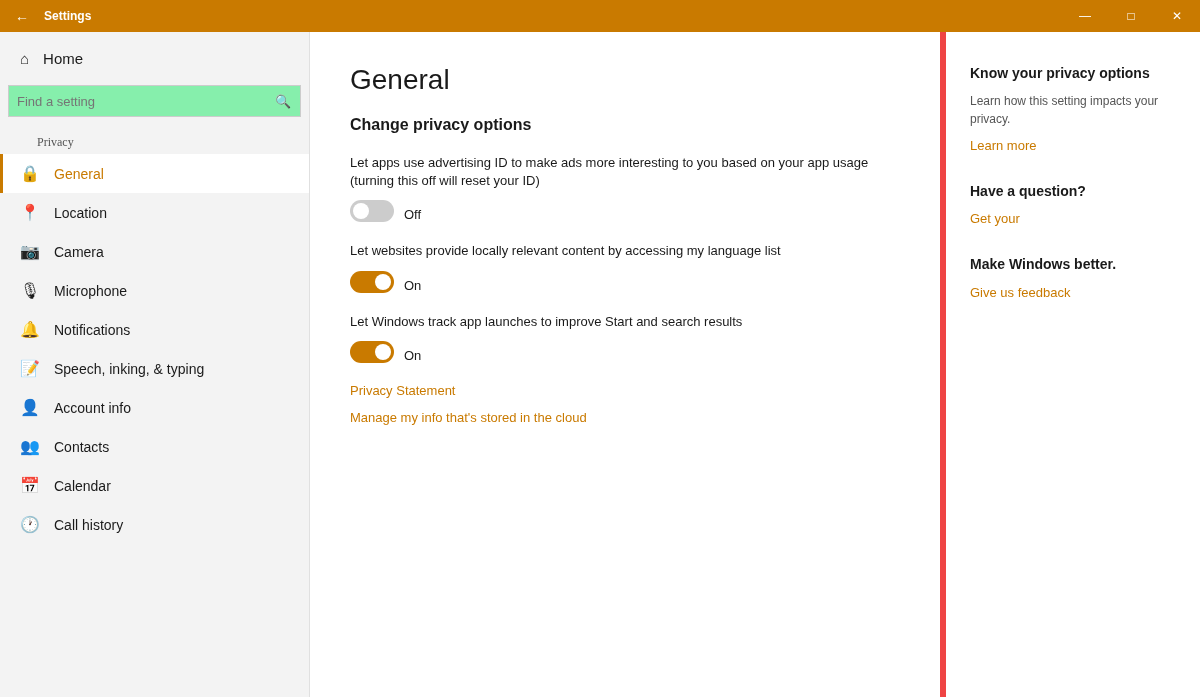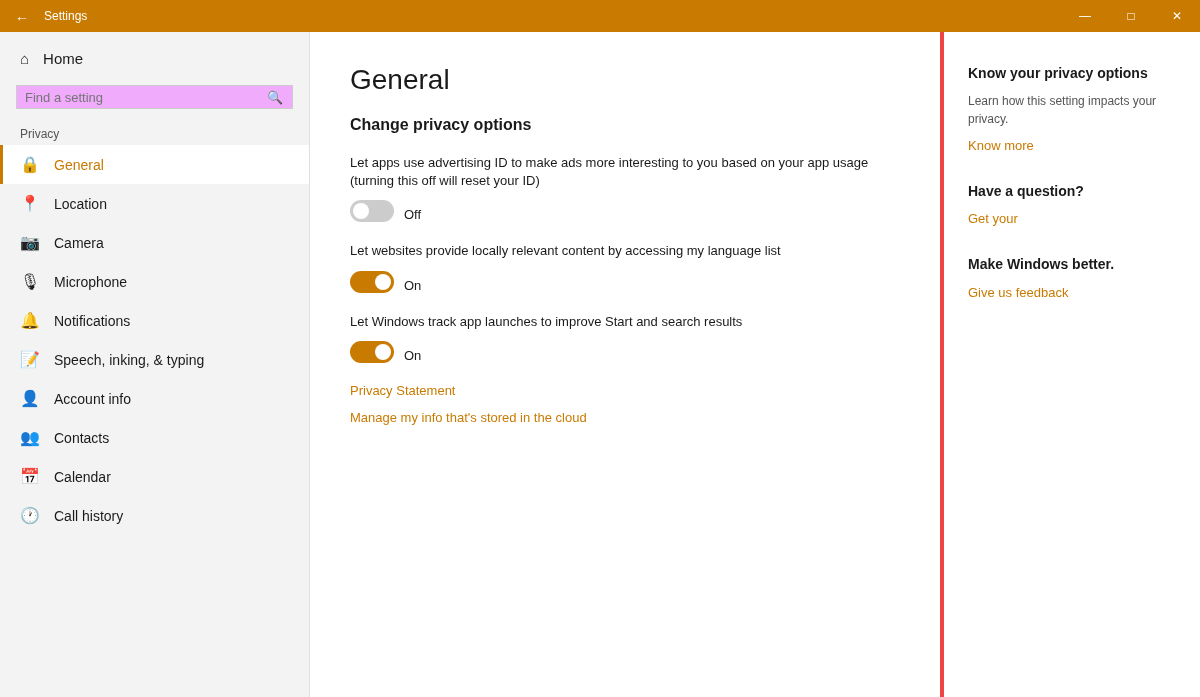--- a/index.html
+++ b/index.html
@@ -28,21 +28,21 @@
       justify-content: center;
       cursor: pointer;
       color: white;
       font-size: 14px;
       border-radius: 2px;
     }
     .title-bar-title {
       color: white;
       font-size: 12px;
       margin-left: 8px;
-      font-weight: 400;
+      font-weight: 700;
     }
     .title-bar-controls {
       position: absolute;
       right: 0;
       top: 0;
       display: flex;
     }
     .title-bar-btn {
       width: 46px;
       height: 32px;
@@ -75,46 +75,47 @@
       display: flex;
       align-items: center;
       padding: 10px 20px;
       cursor: pointer;
       gap: 14px;
       font-size: 15px;
       color: #1a1a1a;
     }
 
     .search-box {
-      margin: 8px 16px 12px;
-      display: flex;
-      align-items: center;
-      background: #f0abfc;
+      margin: 8px 8px 12px;
+      display: flex;
+      align-items: center;
+      background: #86efac;
       border: 1px solid #ccc;
-      height: 24px;
+      height: 32px;
       padding: 0 8px;
     }
     .search-box input {
       border: none;
       outline: none;
       flex: 1;
       font-size: 13px;
       background: transparent;
       font-family: 'Segoe UI', sans-serif;
     }
     .search-box .search-icon-wrap {
       color: #666;
       font-size: 13px;
     }
 
     .sidebar-section-label {
       font-size: 12px;
       color: #555;
-      padding: 6px 20px 4px;
+      padding: 6px 37px 4px;
       font-weight: 400;
+      font-family: Liberation Serif, serif;
     }
 
     .sidebar-item {
       display: flex;
       align-items: center;
       padding: 10px 20px;
       cursor: pointer;
       gap: 14px;
       font-size: 14px;
       color: #1a1a1a;
@@ -217,21 +218,21 @@
       text-decoration: none;
       display: block;
       margin-bottom: 12px;
     }
 
     
     .right-panel {
       width: 260px;
       min-width: 260px;
       padding: 32px 24px;
-      border-left: 4px solid #ef4444;
+      border-left: 6px solid #ef4444;
       background: white;
     }
 
     .help-section {
       margin-bottom: 28px;
     }
     .help-title {
       font-size: 14px;
       font-weight: 600;
       color: #1a1a1a;
@@ -352,21 +353,21 @@
     </div>
 
     <a class="link-text">Privacy Statement</a>
     <a class="link-text">Manage my info that's stored in the cloud</a>
   </div>
 
   <div class="right-panel">
     <div class="help-section">
       <div class="help-title">Know your privacy options</div>
       <div class="help-desc">Learn how this setting impacts your privacy.</div>
-      <a class="help-link">Know more</a>
+      <a class="help-link">Learn more</a>
     </div>
 
     <div class="help-section">
       <div class="help-title">Have a question?</div>
       <a class="help-link">Get your</a>
     </div>
 
     <div class="help-section">
       <div class="help-title">Make Windows better.</div>
       <a class="help-link">Give us feedback</a>

